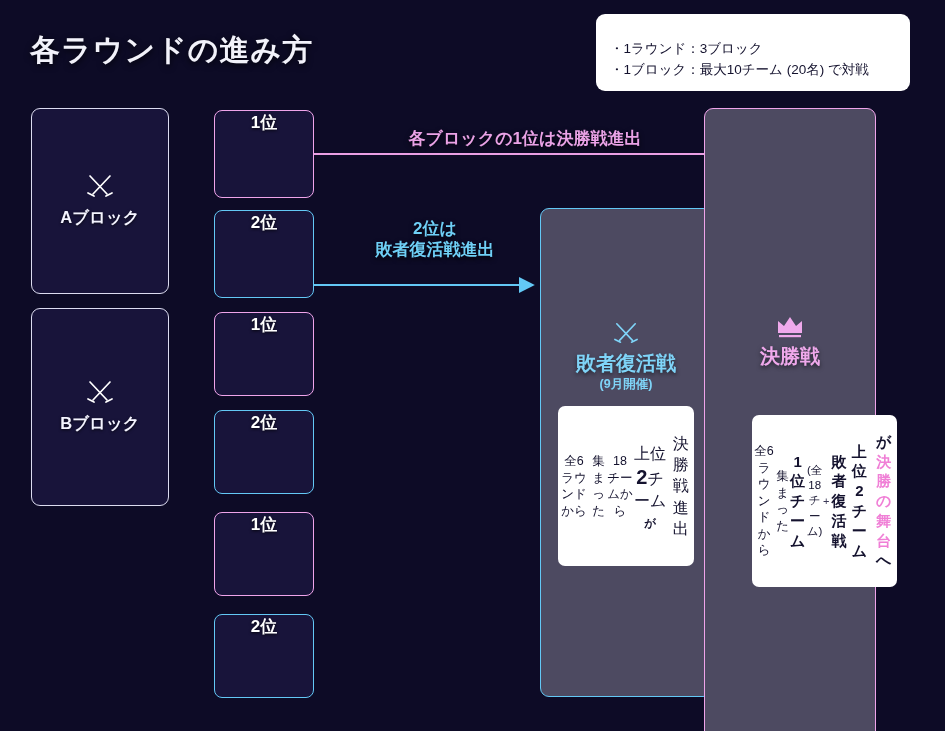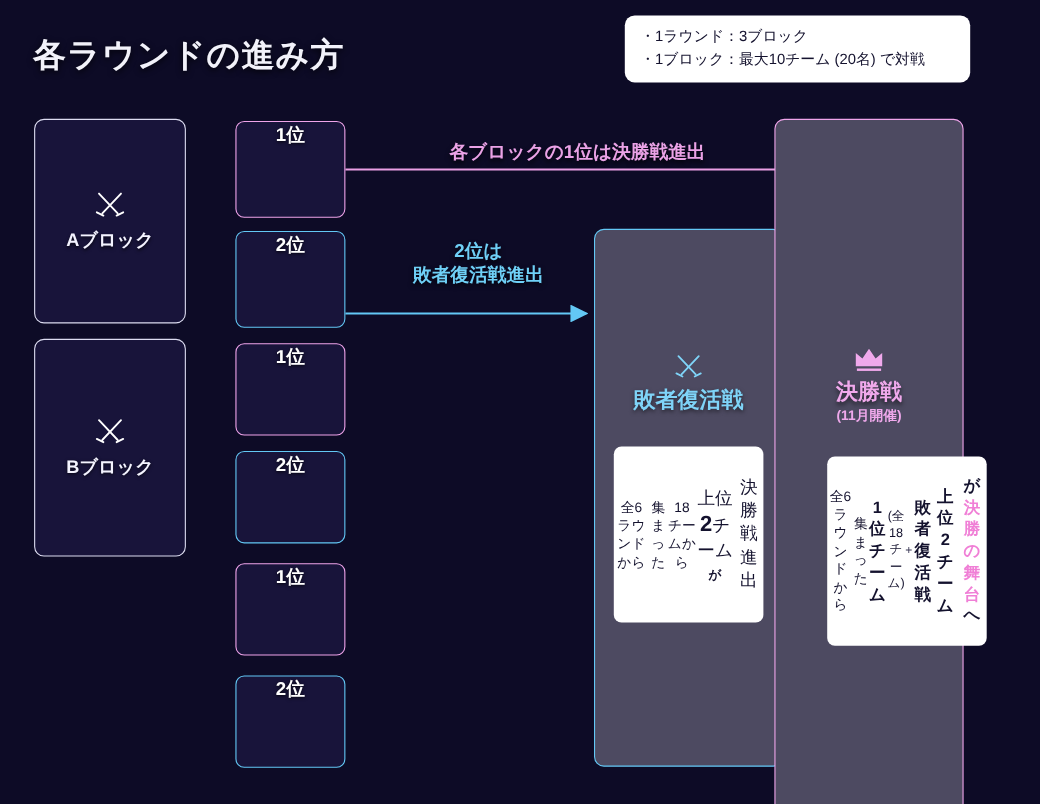--- a/index.html
+++ b/index.html
@@ -15,23 +15,23 @@
   
   .page-title{
     position:absolute;left:30px;top:30px;
     font-size:30px;font-weight:bold;color:#f2f2fa;
     letter-spacing:1px;
     text-shadow:0 2px 6px rgba(0,0,0,.8);
   }
 
   
   .info-box{
-    position:absolute;left:568px;top:14px;width:314px;
+    position:absolute;left:596px;top:14px;width:314px;
     background:#ffffff;border-radius:9px;
-    padding:9px 14px 10px 14px;
+    padding:25px 14px 10px 14px;
     box-sizing:border-box;
   }
   .info-line{
     color:#14122e;font-size:13.5px;line-height:1.55;
     white-space:nowrap;
   }
 
   
   .block-card{
     position:absolute;left:31px;width:138px;
@@ -203,20 +203,21 @@
         <svg width="34" height="24" viewBox="0 0 34 26">
           <g stroke="#7fd4f8" stroke-width="1.8" fill="none" stroke-linecap="round">
             <line x1="7" y1="3" x2="24" y2="21"></line>
             <line x1="27" y1="3" x2="10" y2="21"></line>
             <line x1="5" y1="20" x2="11" y2="23"></line>
             <line x1="29" y1="20" x2="23" y2="23"></line>
           </g>
         </svg>
       </span>
       <div class="panel-title title-cyan">敗者復活戦</div>
+      <div class="panel-sub title-cyan">(9月開催)</div>
     </div>
   </div>
 
   <div class="inner-card card-loser">
     <div class="ln s12">全6ラウンドから</div>
     <div class="ln s12">集まった</div>
     <div class="ln s12">18チームから</div>
     <div class="ln" style="margin-top:3px;">
       <span class="s16">上位</span><span class="big">2</span><span class="s16">チーム</span><span class="tiny-suffix">が</span>
     </div>
@@ -225,21 +226,20 @@
 
   <div class="stage-panel panel-final">
     <div class="panel-head" style="top:205px;">
       <span class="panel-icon">
         <svg width="30" height="24" viewBox="0 0 30 24">
           <path d="M3 19 L3 7 L9 12 L15 3 L21 12 L27 7 L27 19 Z" fill="#f0a9ec"></path>
           <rect x="4" y="21" width="22" height="2.2" fill="#f0a9ec"></rect>
         </svg>
       </span>
       <div class="panel-title title-pink">決勝戦</div>
-      <div class="panel-sub title-pink">(11月開催)</div>
     </div>
   </div>
 
   <div class="inner-card card-final">
     <div class="ln s12">全6ラウンドから</div>
     <div class="ln s12">集まった</div>
     <div class="ln s15">1位チーム</div>
     <div class="ln s11">(全18チーム)</div>
     <div class="plus">+</div>
     <div class="ln s15">敗者復活戦</div>

